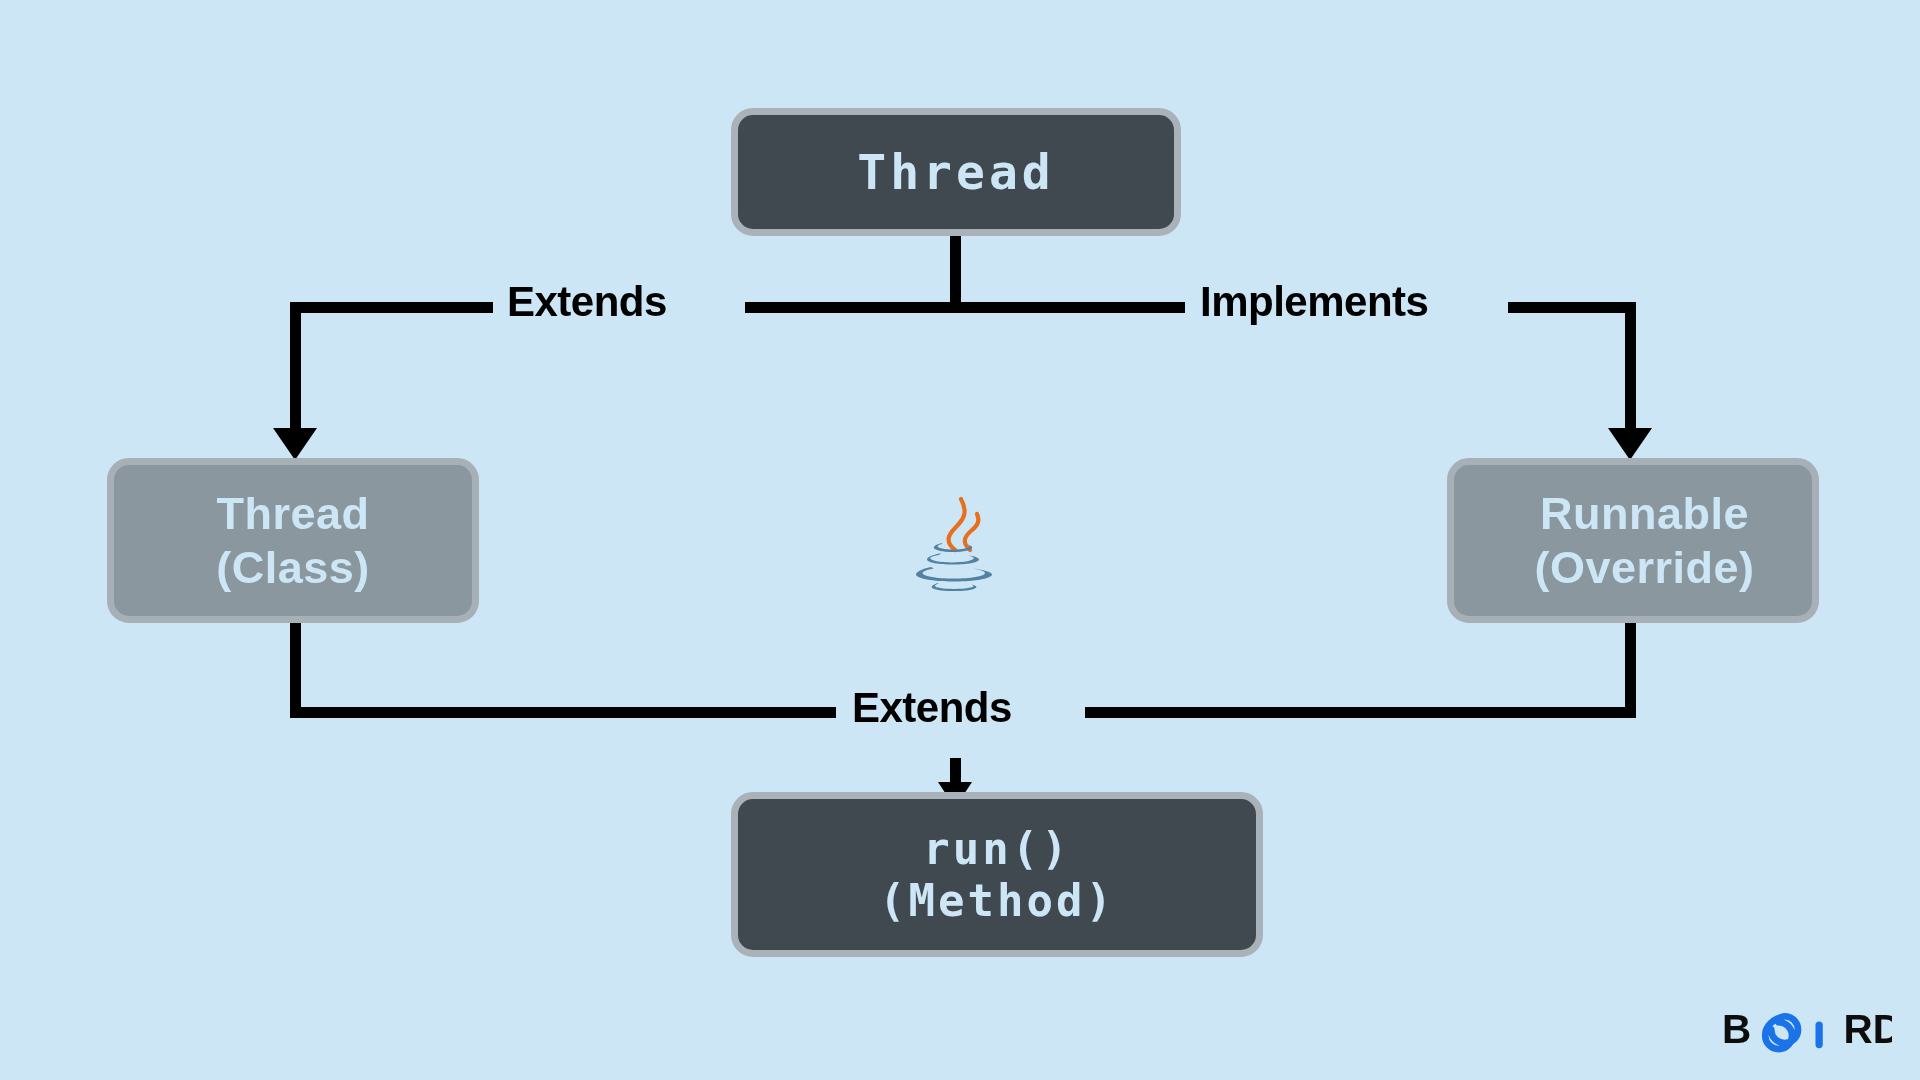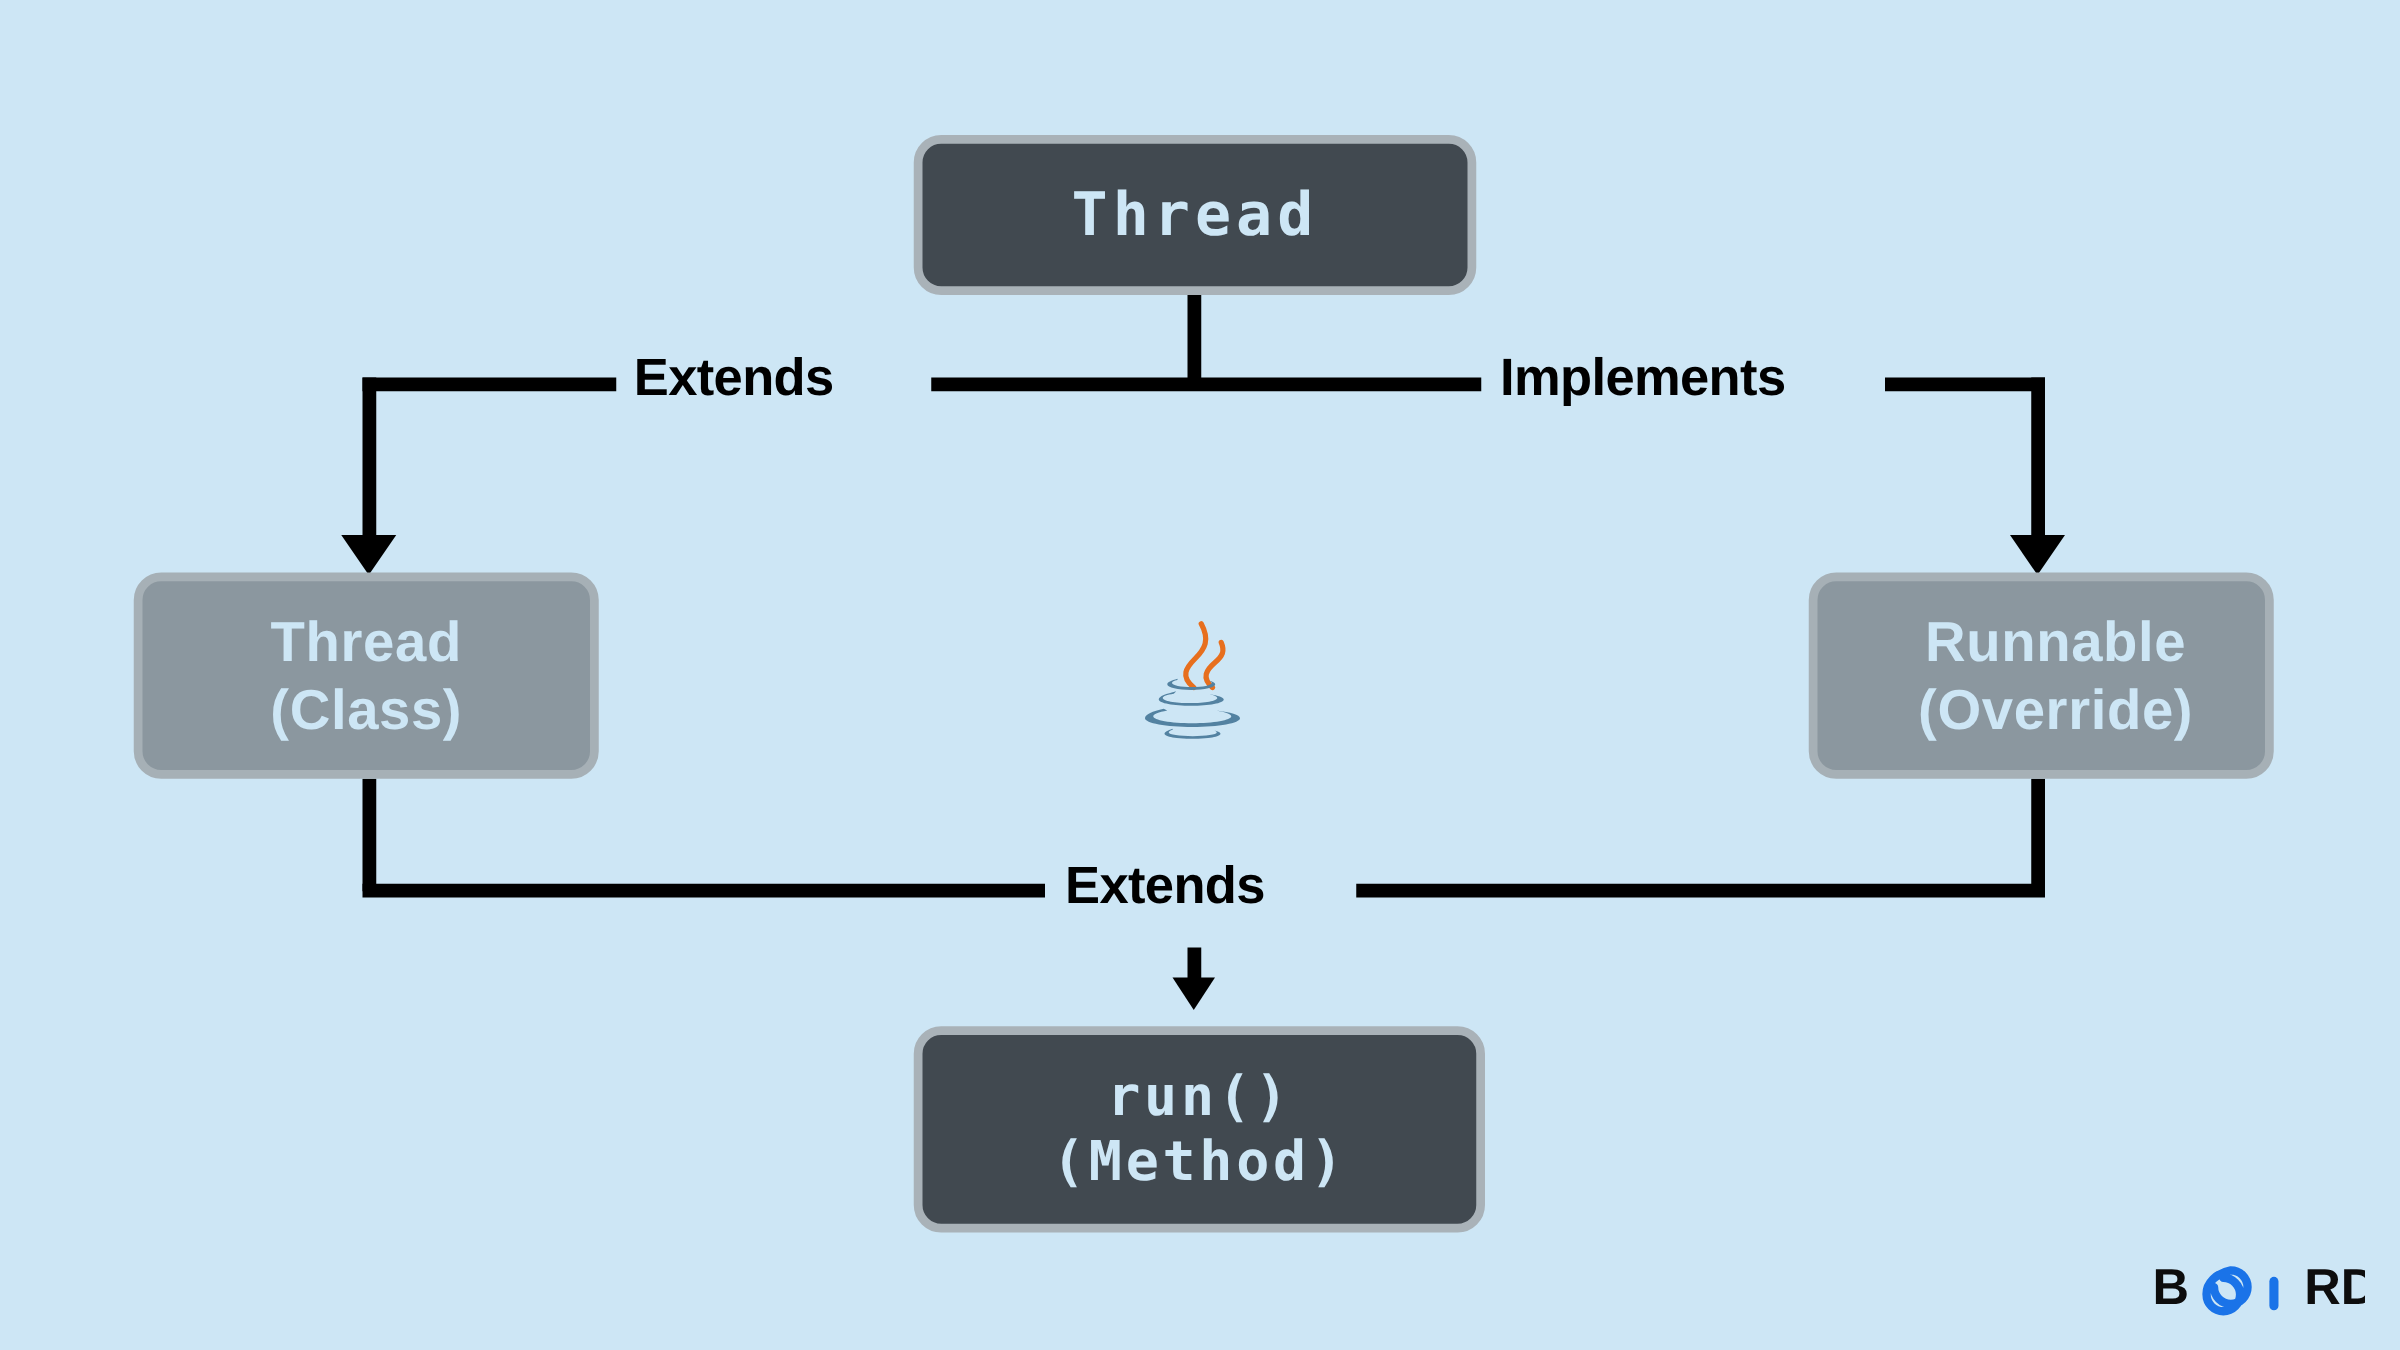--- a/index.html
+++ b/index.html
@@ -72,22 +72,22 @@
     top: 458px;
     width: 372px;
     height: 165px;
     font-weight: bold;
     font-size: 45px;
     padding-left: 23px;
   }
   
   #node-run-method {
     left: 731px;
-    top: 821px;
-    width: 457px;
+    top: 792px;
+    width: 532px;
     height: 165px;
     font-family: "DejaVu Sans Mono", monospace;
     font-weight: bold;
     font-size: 44px;
     letter-spacing: 3px;
   }
 
   
   .edge {
     position: absolute;

